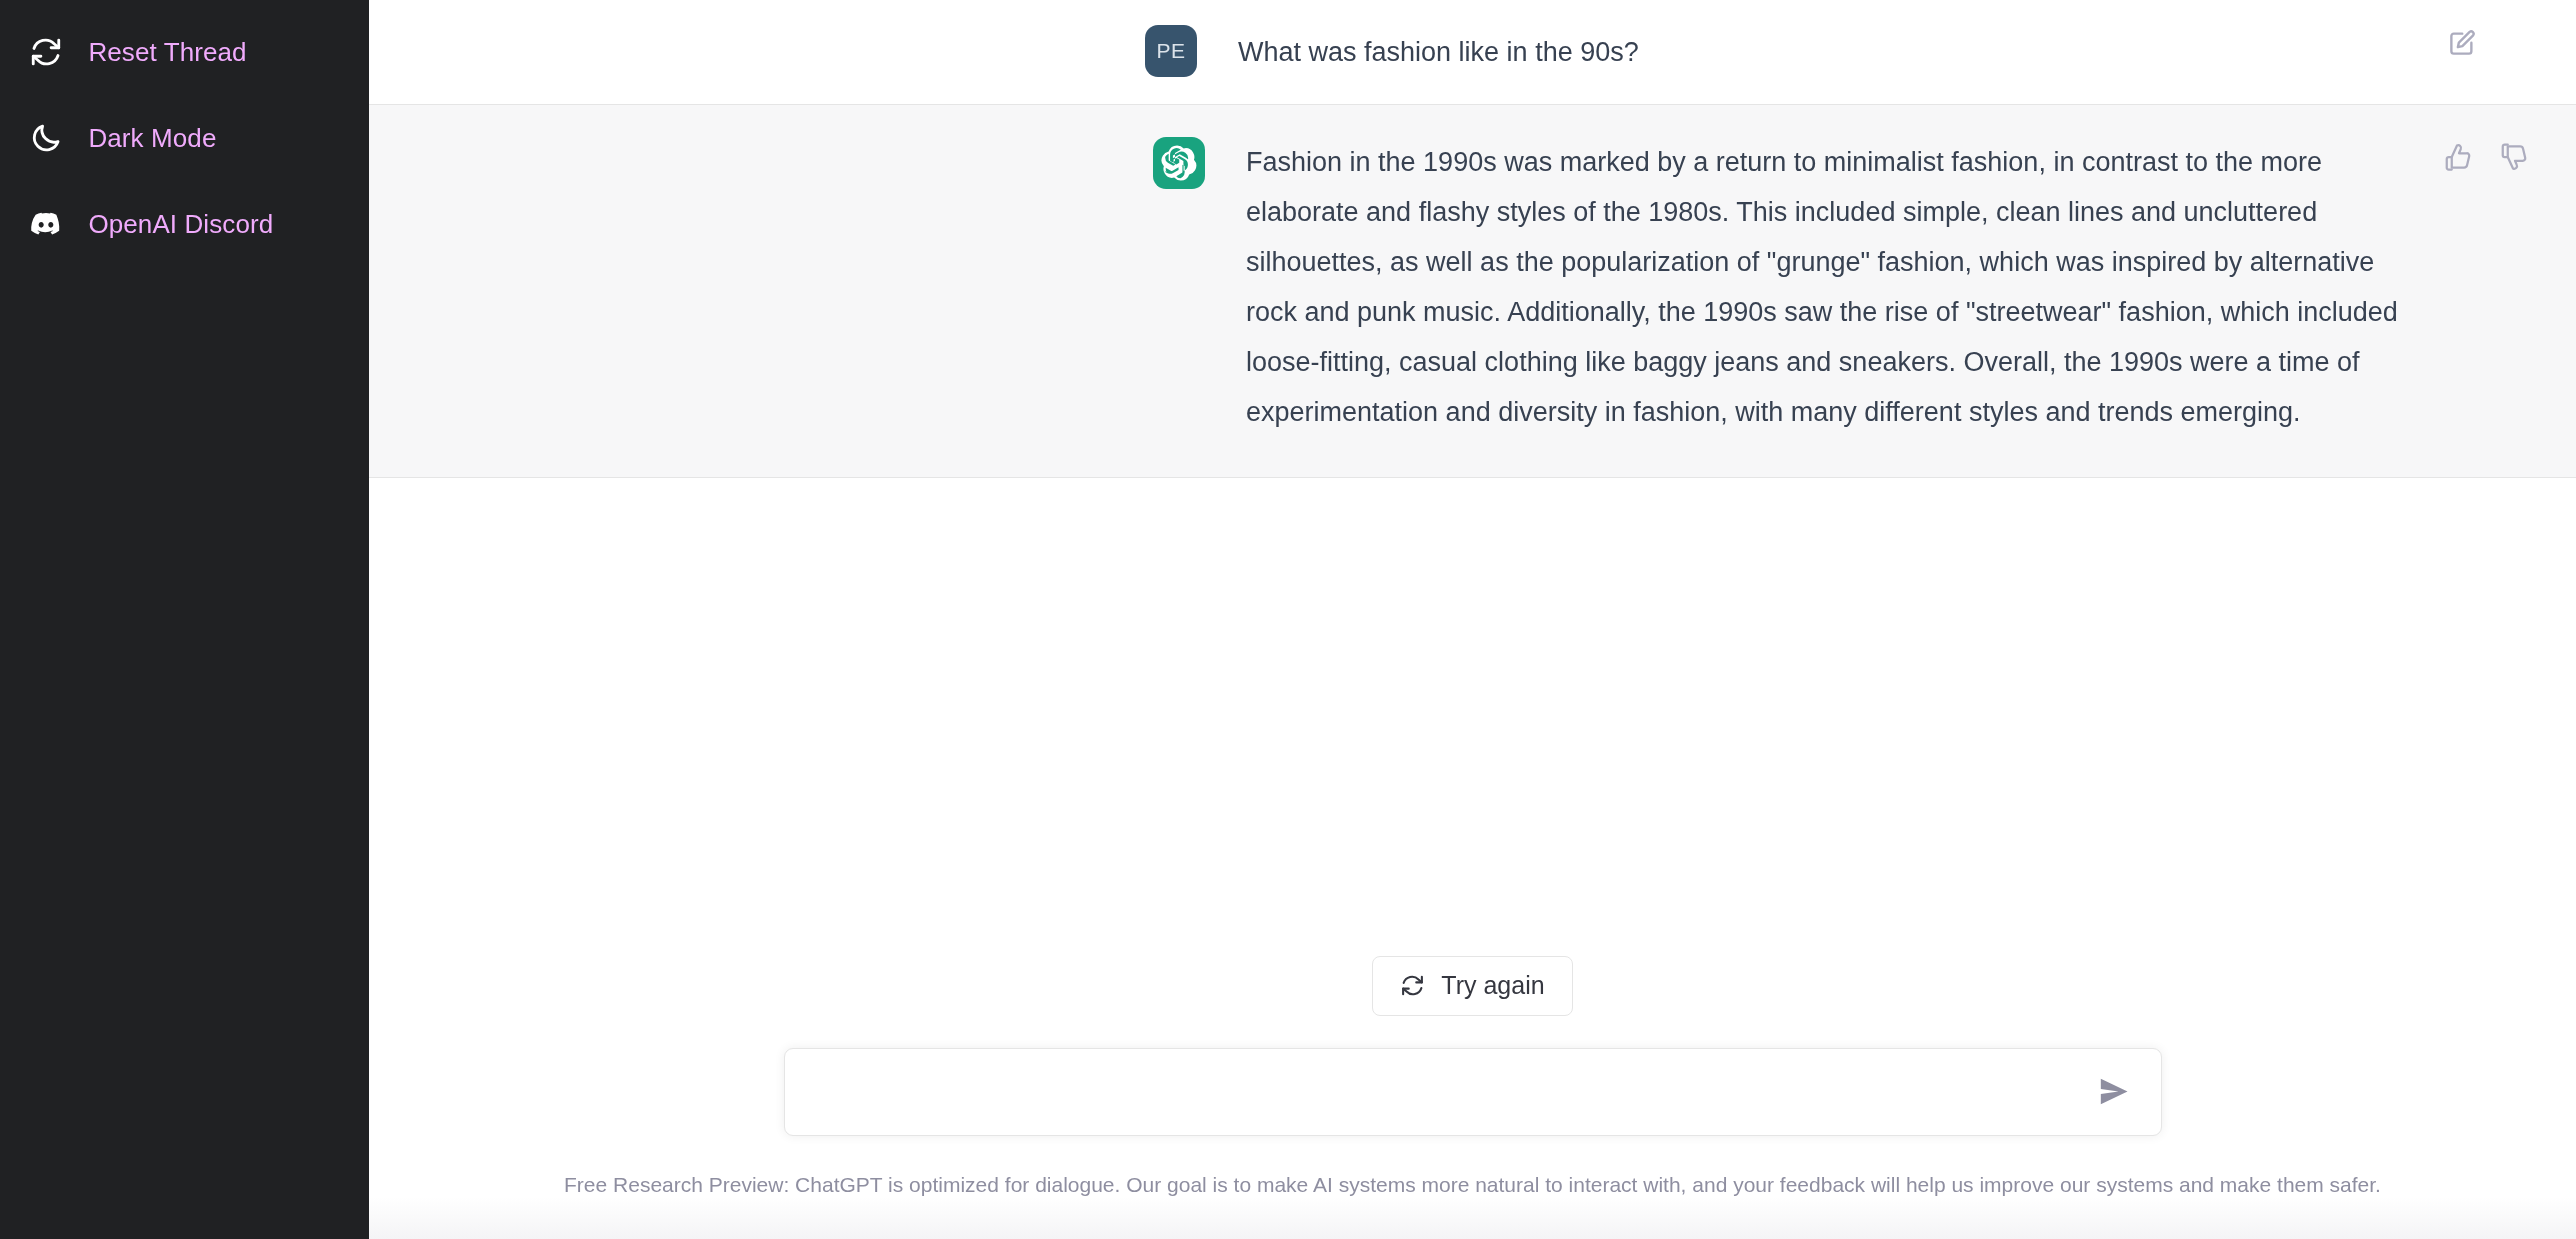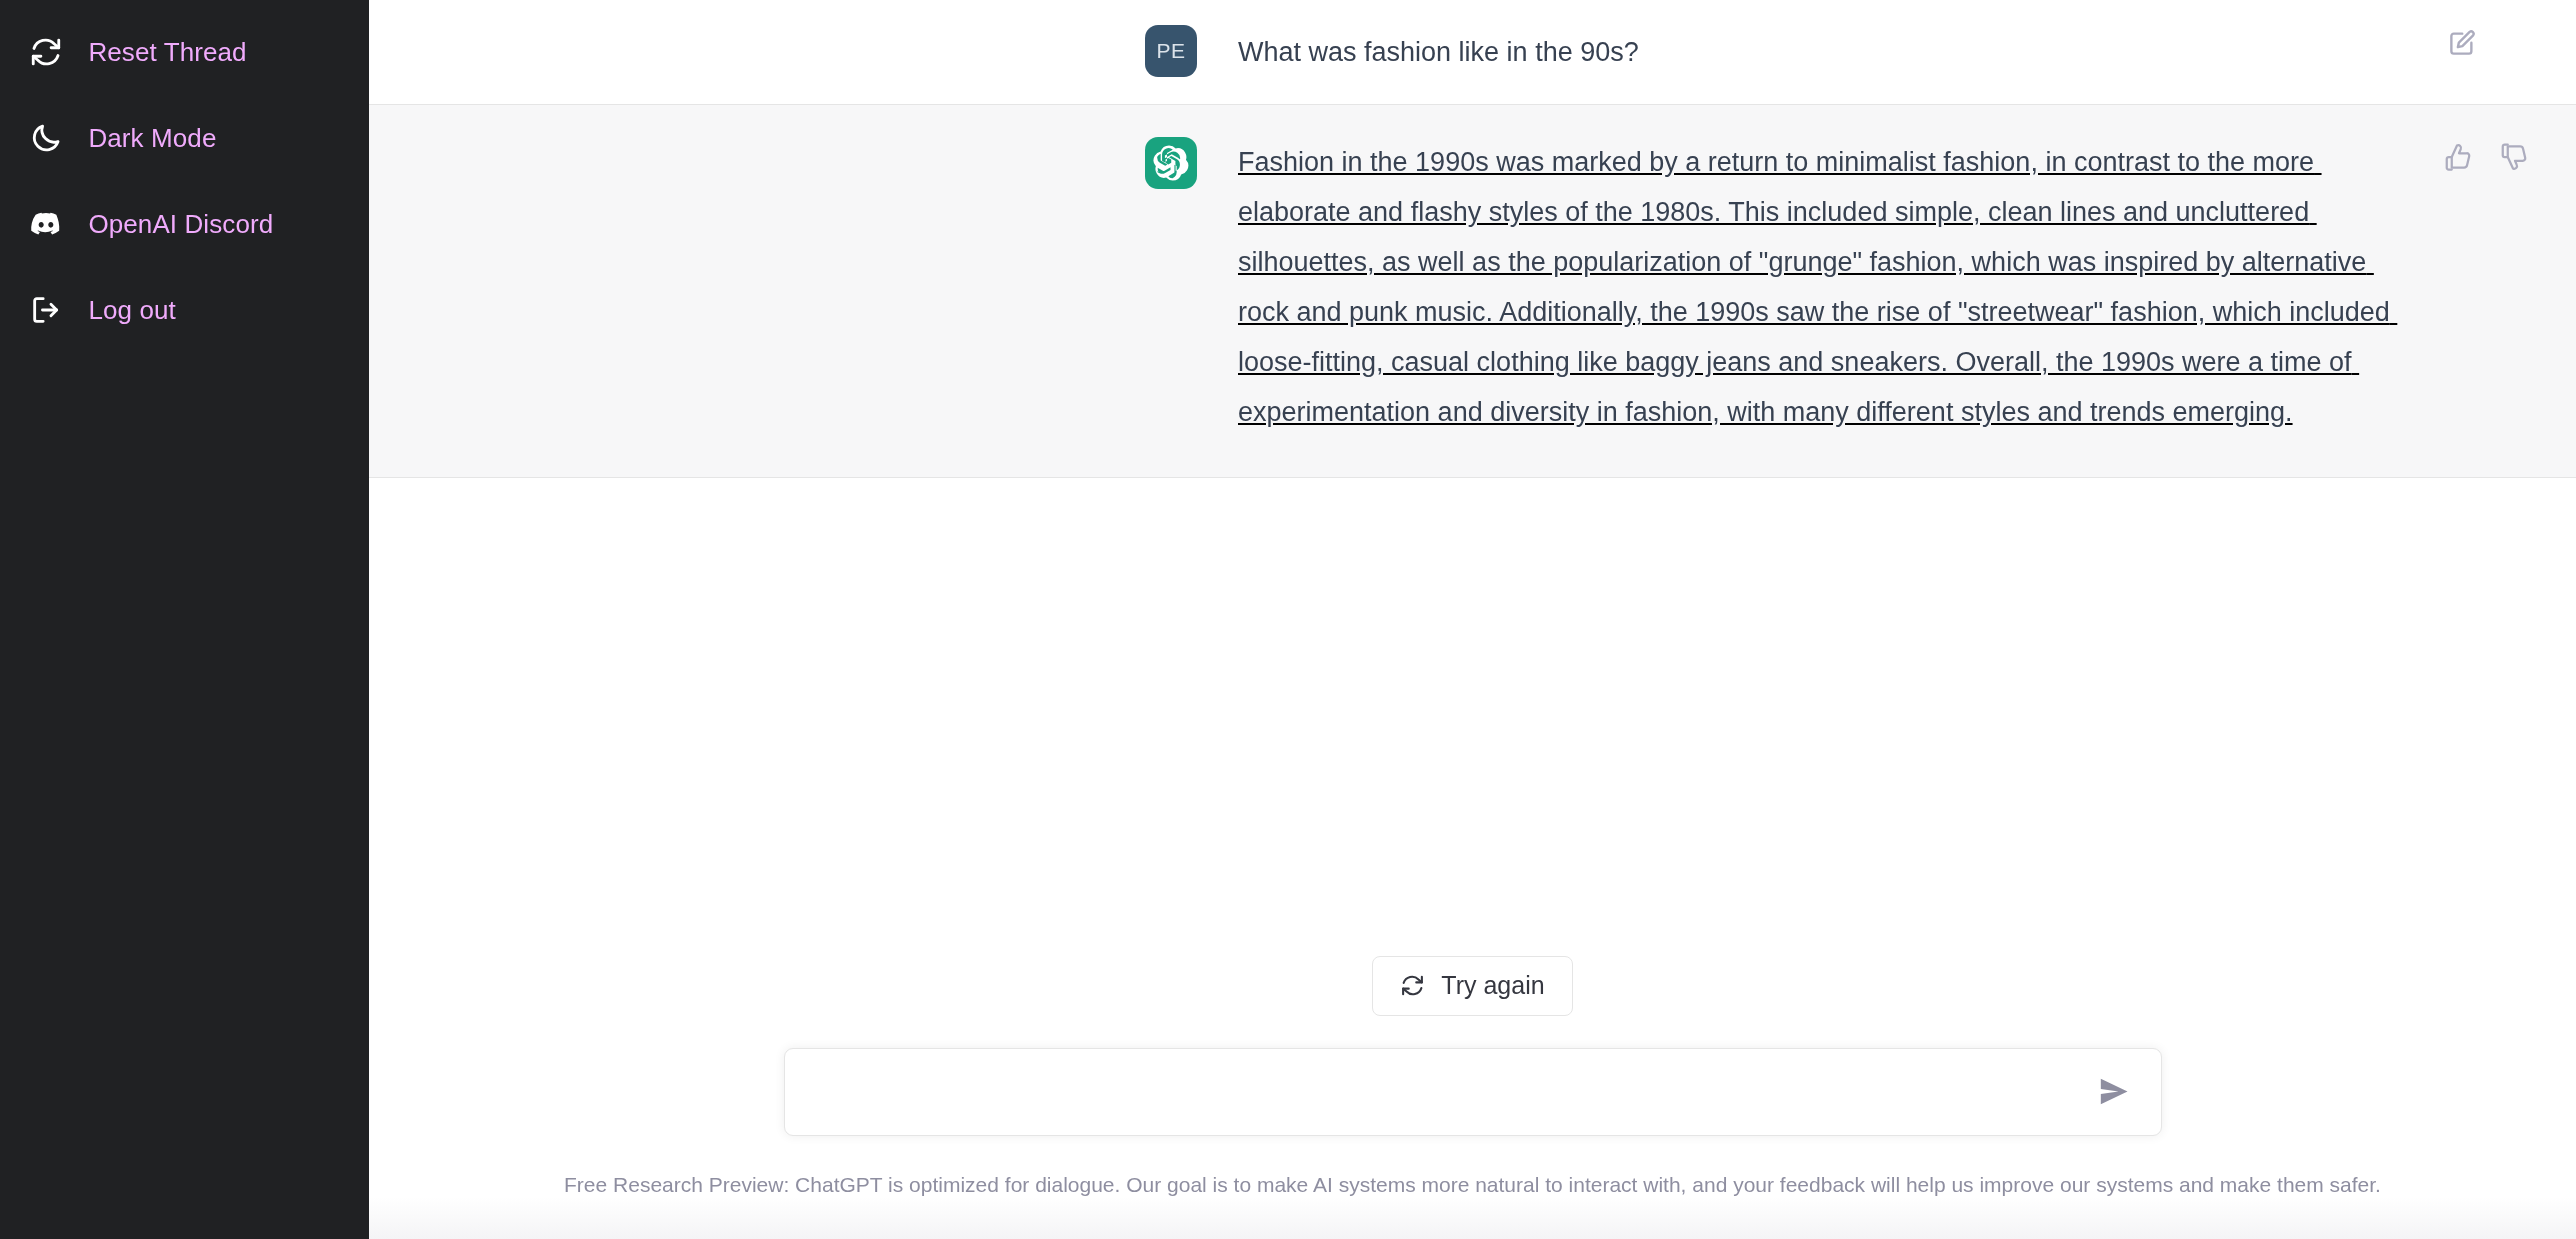--- a/index.html
+++ b/index.html
@@ -80,21 +80,21 @@
   .msg-row.assistant { background: #f7f7f8; }
 
   .msg-inner {
     width: 100%;
     display: flex;
     padding: 0 0 0 0;
     position: relative;
   }
 
   .msg-user-inner { padding: 25px 0 27px 0; }
-  .msg-bot-inner  { padding: 32px 0 40px 0; text-decoration: underline; }
+  .msg-bot-inner  { padding: 32px 0 40px 8px; }
 
   .avatar {
     width: 52px;
     height: 52px;
     min-width: 52px;
     border-radius: 13px;
     margin-left: 776px;
     display: flex;
     align-items: center;
     justify-content: center;
@@ -261,30 +261,20 @@
     <div class="side-item">
       <span class="side-icon">
         <svg viewBox="0 0 24 24" fill="currentColor">
           <path d="M19.3 5.4A16.4 16.4 0 0 0 15.2 4l-.3.6a14 14 0 0 0-5.8 0L8.8 4a16.4 16.4 0 0 0-4.1 1.4C2 9.3 1.3 13.1 1.6 16.8a16.6 16.6 0 0 0 5 2.6l1.1-1.7a10.7 10.7 0 0 1-1.7-.8l.4-.3a11.8 11.8 0 0 0 10.1 0l.4.3a10.7 10.7 0 0 1-1.7.8l1.1 1.7a16.6 16.6 0 0 0 5-2.6c.4-4.3-.6-8.1-2-11.4zM8.6 14.6c-1 0-1.8-.9-1.8-2s.8-2 1.8-2 1.8.9 1.8 2-.8 2-1.8 2zm6.8 0c-1 0-1.8-.9-1.8-2s.8-2 1.8-2 1.8.9 1.8 2-.8 2-1.8 2z"></path>
         </svg>
       </span>
       <span class="side-label">OpenAI Discord</span>
     </div>
 
 
-    <div class="side-item">
-      <span class="side-icon">
-        <svg viewBox="0 0 24 24" fill="none" stroke="currentColor" stroke-width="2" stroke-linecap="round" stroke-linejoin="round">
-          <path d="M10 4H5.5A1.5 1.5 0 0 0 4 5.5v13A1.5 1.5 0 0 0 5.5 20H10"></path>
-          <polyline points="15.5 8 19.5 12 15.5 16"></polyline>
-          <line x1="19.5" y1="12" x2="9.5" y2="12"></line>
-        </svg>
-      </span>
-      <span class="side-label">Log out</span>
-    </div>
 
   </nav>
 
   <section id="main">
 
     <div id="thread">
 
       <div class="msg-row user">
         <div class="msg-inner msg-user-inner">
           <div class="avatar user">PE</div>

